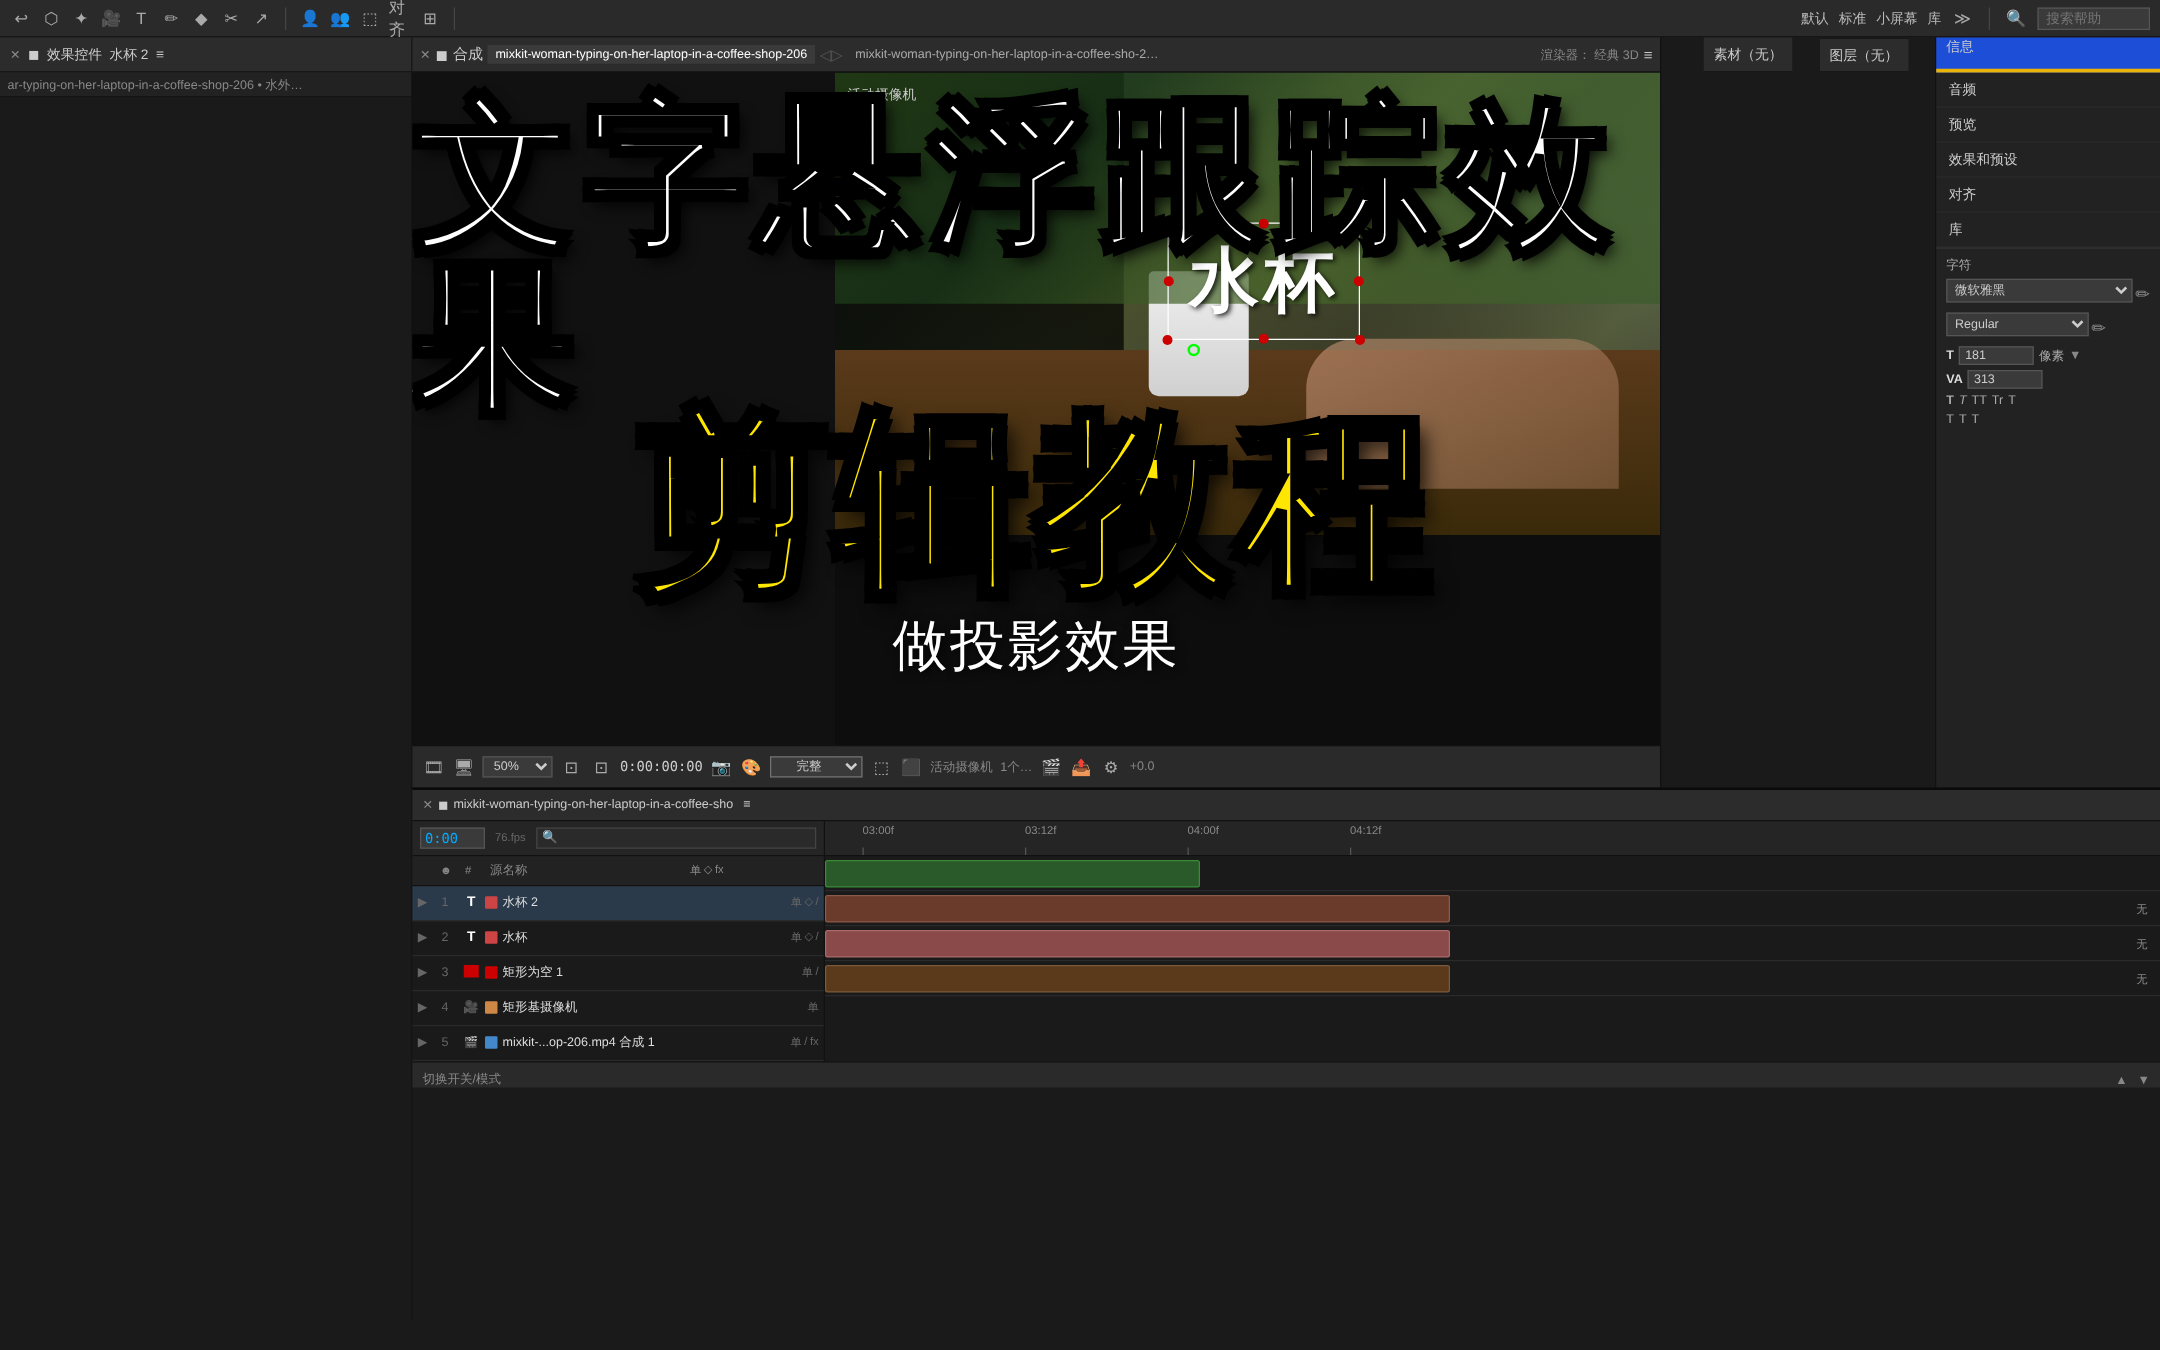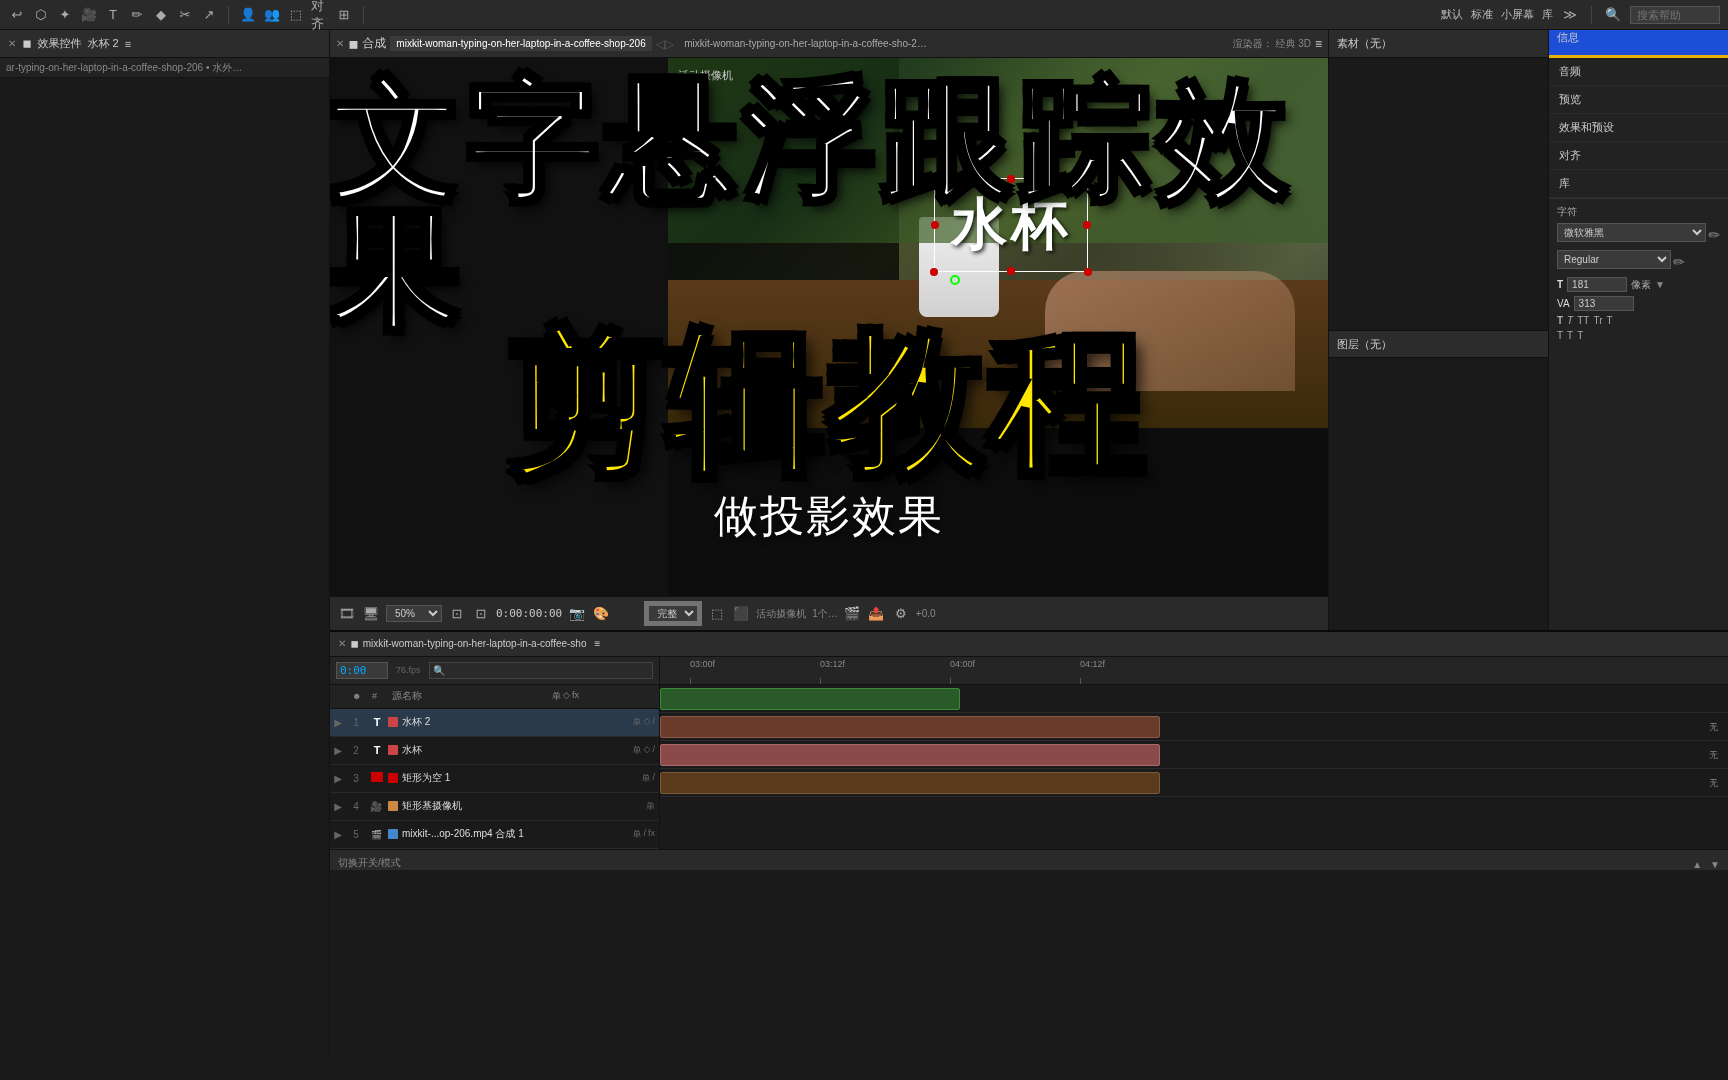--- a/index.html
+++ b/index.html
@@ -329,24 +329,23 @@
       padding: 1px 4px;
     }
     .time-display {
       color: #ccc;
       font-size: 11px;
       font-family: monospace;
     }
     .quality-select {
       background: #3a3a3a;
       color: #ccc;
-      border: 5px solid #737373;
-      font-size: 10px;
-      padding: 1px 4px;
-      margin-left: 28px;
+      border: 1px solid #737373;
+      font-size: 10px;
+      padding: 1px 16px;
     }
 
     
     .right-panel {
       width: 180px;
       background: #222;
       border-left: 1px solid #111;
       display: flex;
       flex-direction: column;
     }
@@ -803,21 +802,21 @@
           <span style="color:#888; font-size:10px;">活动摄像机</span>
           <span style="color:#888; font-size:10px;">1个…</span>
           <span class="toolbar-icon">🎬</span>
           <span class="toolbar-icon">📤</span>
           <span class="toolbar-icon">⚙</span>
           <span style="color:#888; font-size:10px;">+0.0</span>
         </div>
 
       </div>
 
-      <div style="width:220px; display:flex; flex-direction:column; border-left:1px solid #111;">
+      <div style="width:220px; display:flex; flex-direction:row; border-left:1px solid #111;padding-left:34px;">
         <div class="footage-header">
           <span>素材（无）</span>
         </div>
         <div style="flex:1; background:#1a1a1a;"></div>
         <div class="footage-header" style="border-top:1px solid #111;">
           <span>图层（无）</span>
         </div>
         <div style="flex:1; background:#1a1a1a;"></div>
       </div>
 
@@ -844,21 +843,21 @@
             </select>
             <span style="color:#888; font-size:14px; cursor:pointer;">✏</span>
           </div>
           <div class="char-row">
             <span style="font-weight:bold; color:#ddd;">T</span>
             <input class="char-input" value="181" style="">
             <span>像素</span>
             <span style="color:#888;">▼</span>
           </div>
           <div class="char-row">
-            <span style="color:#ddd;">VA</span>
+            <span style="color:#ddd;font-weight:bold;">VA</span>
             <input class="char-input" value="313" style="">
           </div>
           <div class="char-row">
             <span style="font-weight:bold; cursor:pointer;">T</span>
             <span style="font-style:italic; cursor:pointer;">T</span>
             <span style="cursor:pointer;">TT</span>
             <span style="cursor:pointer;">Tr</span>
             <span style="cursor:pointer;">T</span>
           </div>
           <div class="char-row">

